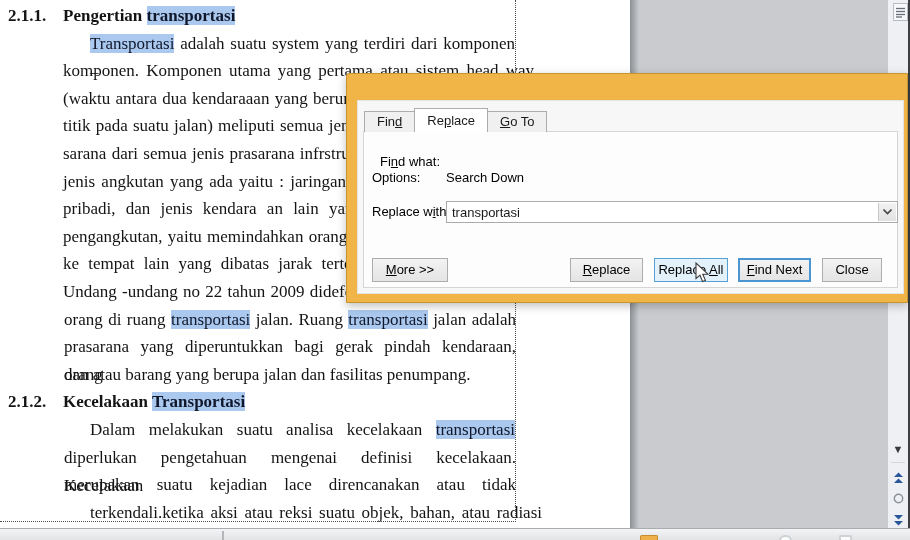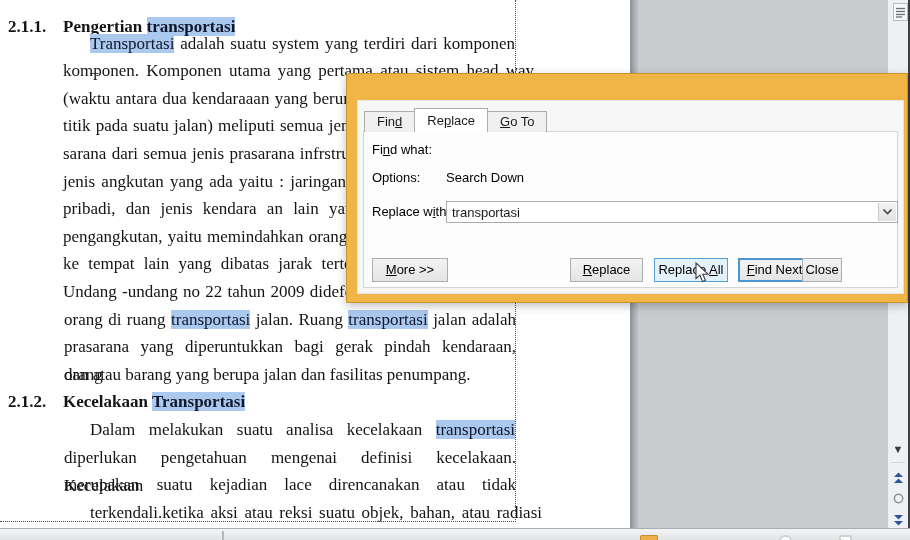--- a/index.html
+++ b/index.html
@@ -62,48 +62,48 @@
       color:#fff;text-align:center;line-height:24px;font-size:13px;}
   #dlg-content{position:absolute;left:10px;top:26px;right:3px;bottom:8px;background:#f7f7f7;
       border:1px solid #e3e3e3;}
   .tabs{position:absolute;left:6px;top:7px;height:24px;display:flex;z-index:2;}
   .tab{height:21px;margin-top:3px;padding:0 12px;line-height:20px;background:#f0f0f0;
       border:1px solid #acacac;border-bottom:none;margin-right:-1px;}
   .tab.active{height:24px;margin-top:0;line-height:23px;background:#fff;position:relative;z-index:3;}
   #tabpage{position:absolute;left:5px;right:5px;top:30px;bottom:5px;background:#fdfdfd;
       border:1px solid #d5d5d5;z-index:1;}
   .flabel{position:absolute;left:8px;font-size:13px;color:#000;}
-  #lbl-find{top:10px;} #lbl-options{top:38px;} #lbl-replace{top:72px;}
+  #lbl-find{top:22px;margin-left:8px;} #lbl-options{top:38px;} #lbl-replace{top:72px;}
   #val-options{position:absolute;left:82px;top:38px;color:#000;}
   .combo{position:absolute;left:82px;width:452px;height:22px;background:#fff;border:1px solid #ababab;}
   #combo-find{top:7px;} #combo-replace{top:69px;}
   .combo .selval{position:absolute;left:3px;top:2px;line-height:17px;padding:0 2px;}
   .combo .selval.selected{background:var(--sel);}
   .dropbtn{position:absolute;right:1px;top:1px;width:18px;height:18px;
       background:linear-gradient(#f2f2f2,#e2e2e2);border-left:1px solid #c9c9c9;
       display:flex;align-items:center;justify-content:center;}
   .btn{position:absolute;top:126px;height:24px;background:linear-gradient(#f3f3f3,#e4e4e4);
       border:1px solid #adadad;text-align:center;line-height:22px;font-size:13px;color:#000;}
   #btn-more{left:8px;width:76px;}
   #btn-replace{left:206px;width:73px;}
   #btn-replace-all{left:290px;width:74px;background:#e3f1fb;border-color:#56a0d6;}
   #btn-find-next{left:374px;width:73px;border:2px solid #4a96d2;line-height:20px;}
-  #btn-close{left:438px;width:40px;}
+  #btn-close{left:458px;width:60px;}
   u{text-decoration:underline;}
 
   #cursor{position:absolute;left:695px;top:262px;z-index:40;}
 </style>
 </head>
 <body>
 
 <div id="stage">
 
   <div id="page">
     <div id="doc-lines">
-        <div class="dline heading" style="top: 13px;"><span class="hnum">2.1.1.</span><span>Pengertian </span><span class="hl">transportasi</span></div>
+        <div class="dline heading" style="top: 2px;"><span class="hnum">2.1.1.</span><span>Pengertian </span><span class="hl">transportasi</span></div>
         <div class="dline pfirst just" style="top: 29.6px;"><span class="hl">Transportasi</span><span> adalah suatu system yang terdiri dari komponen –</span></div>
         <div class="dline frag" style="top: 57.2px; word-spacing: 3px;"><span>komponen. Komponen utama yang pertama atau sistem head way</span></div>
         <div class="dline frag" style="top: 84.8px; word-spacing: 1px;"><span>(waktu antara dua kendaraaan yang berurut</span></div>
         <div class="dline frag" style="top: 112.4px; word-spacing: 1px;"><span>titik pada suatu jalan) meliputi semua jenis p</span></div>
         <div class="dline frag" style="top: 140px; word-spacing: 1px;"><span>sarana dari semua jenis prasarana infrstrukt</span></div>
         <div class="dline frag" style="top: 167.6px; word-spacing: 2px;"><span>jenis angkutan yang ada yaitu : jaringan ja</span></div>
         <div class="dline frag" style="top: 195.2px; word-spacing: 6px;"><span>pribadi, dan jenis kendara an lain yang</span></div>
         <div class="dline frag" style="top: 222.8px; word-spacing: 1px;"><span>pengangkutan, yaitu memindahkan orang ata</span></div>
         <div class="dline frag" style="top: 250.4px; word-spacing: 5px;"><span>ke tempat lain yang dibatas jarak terte</span></div>
         <div class="dline frag" style="top: 278px; word-spacing: 1px;"><span>Undang -undang  no 22 tahun 2009 didefeni</span></div>

